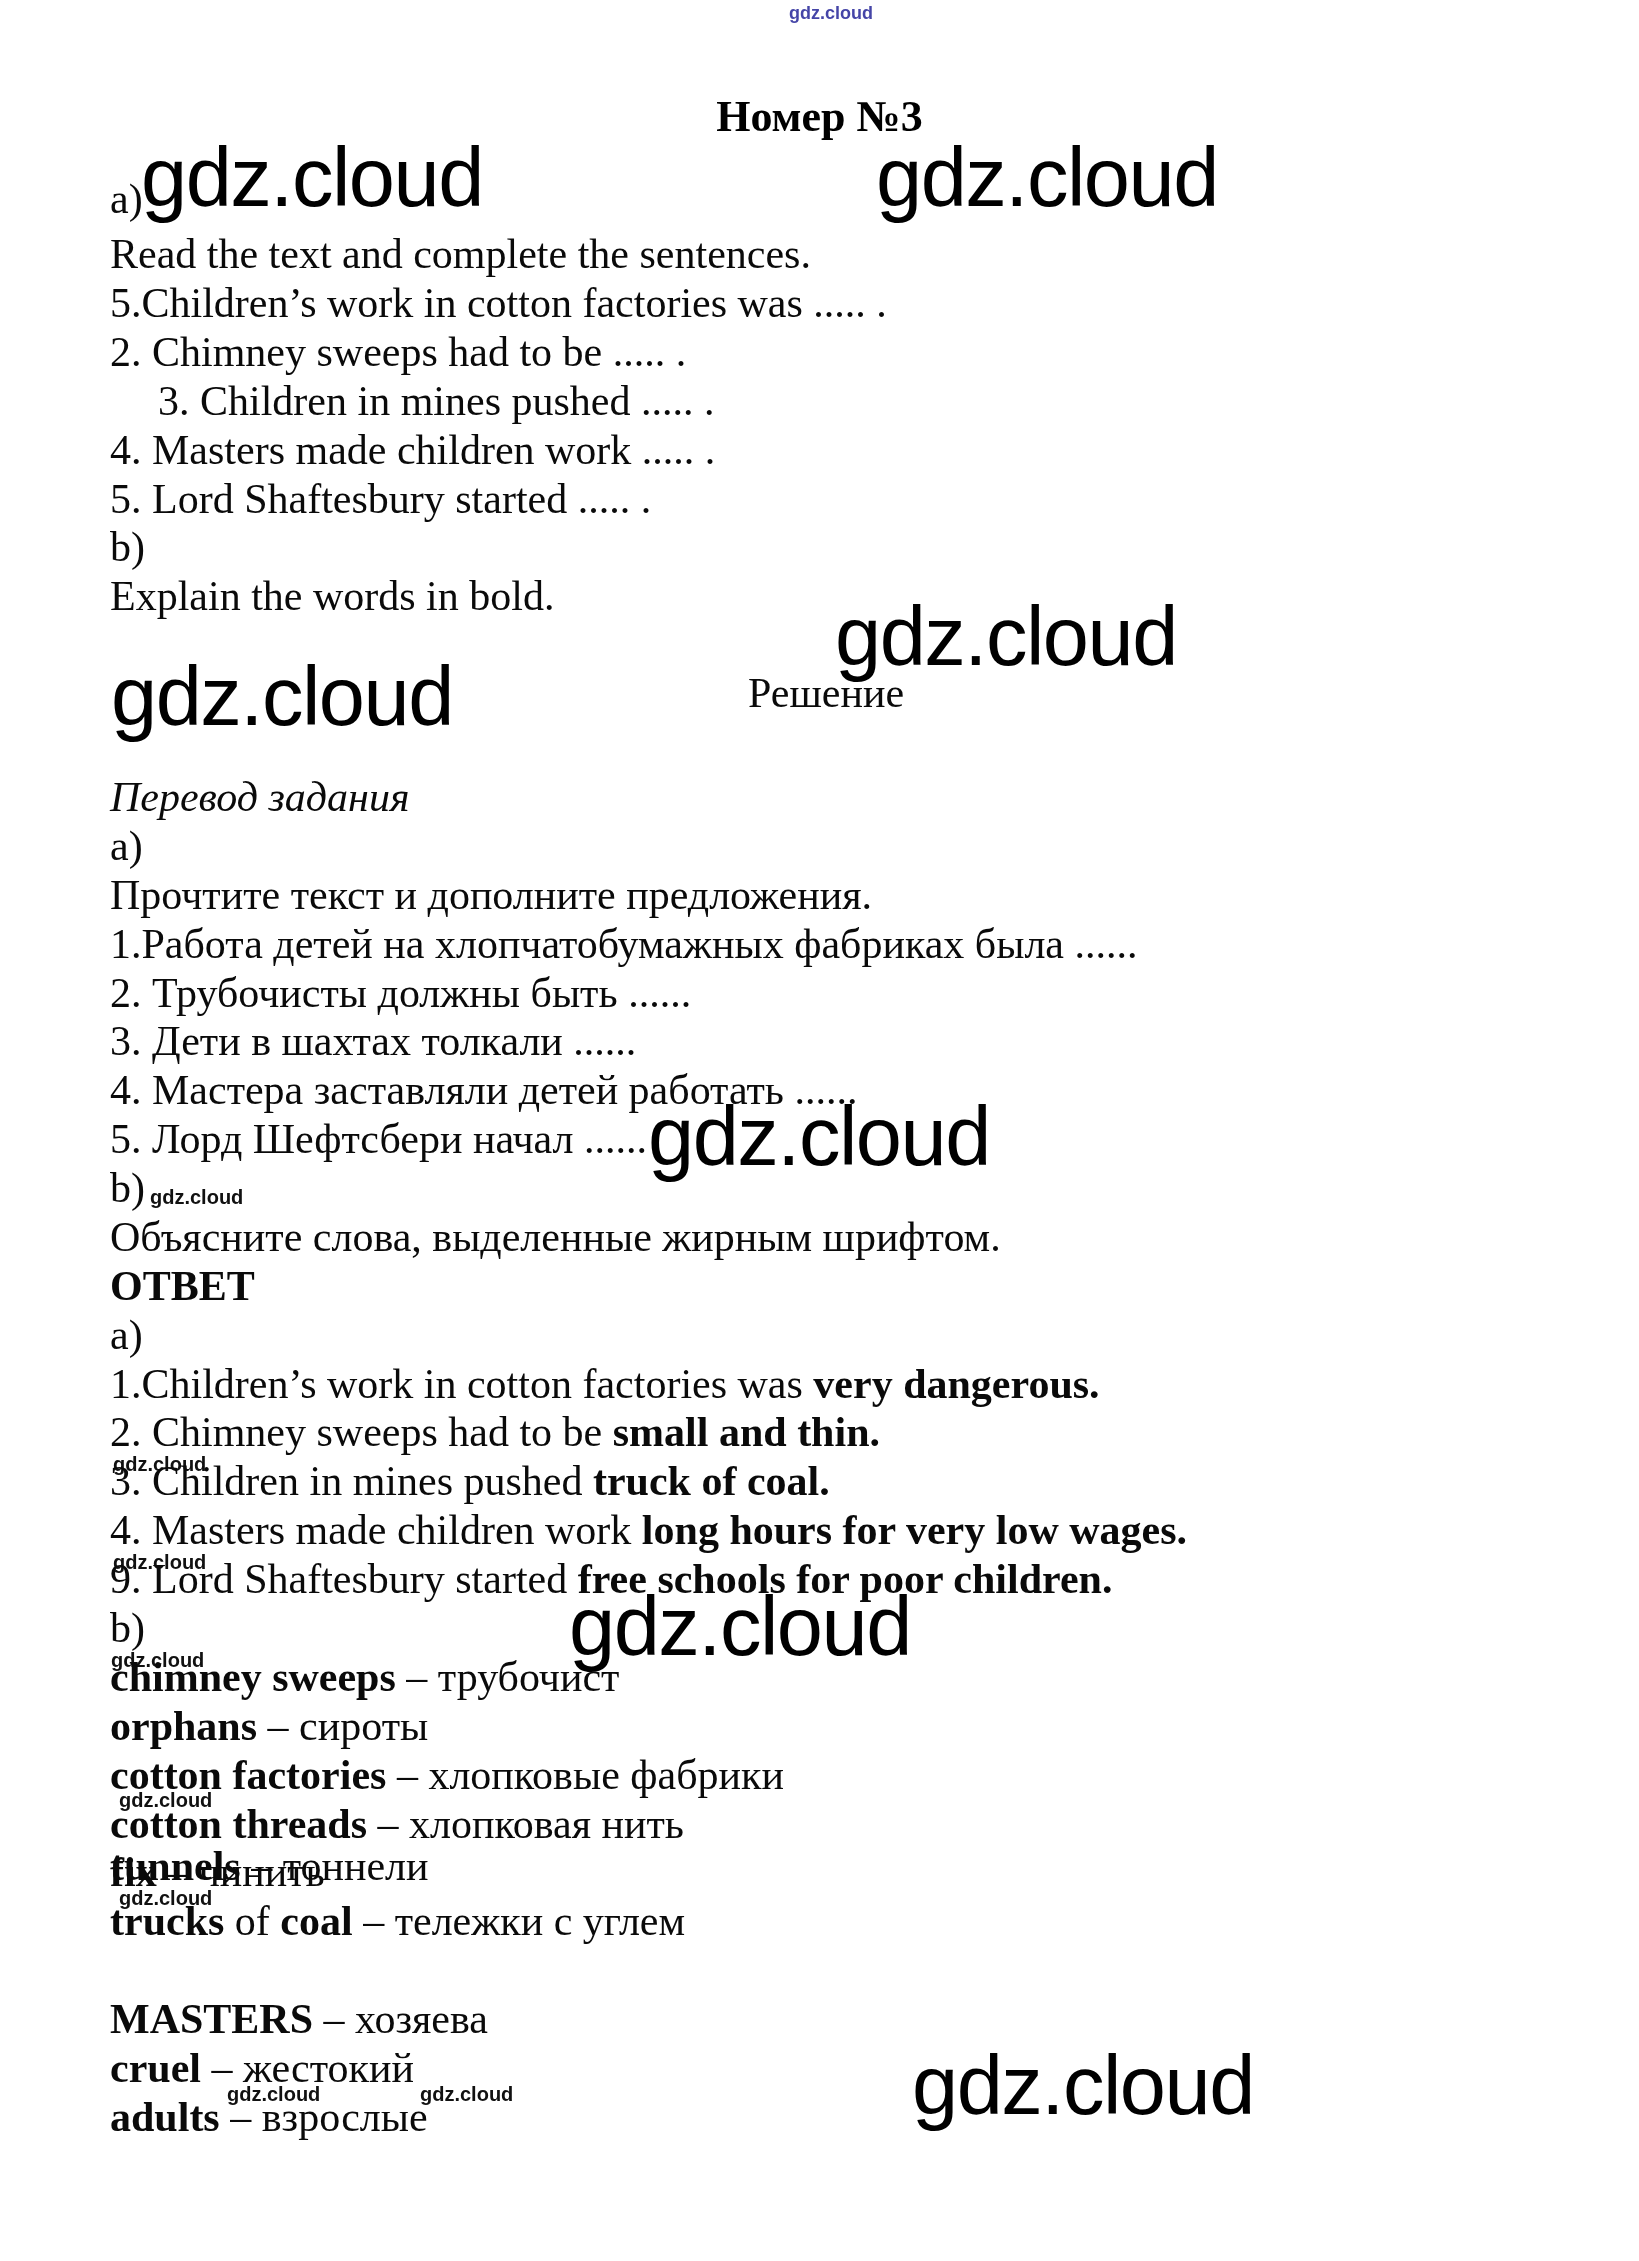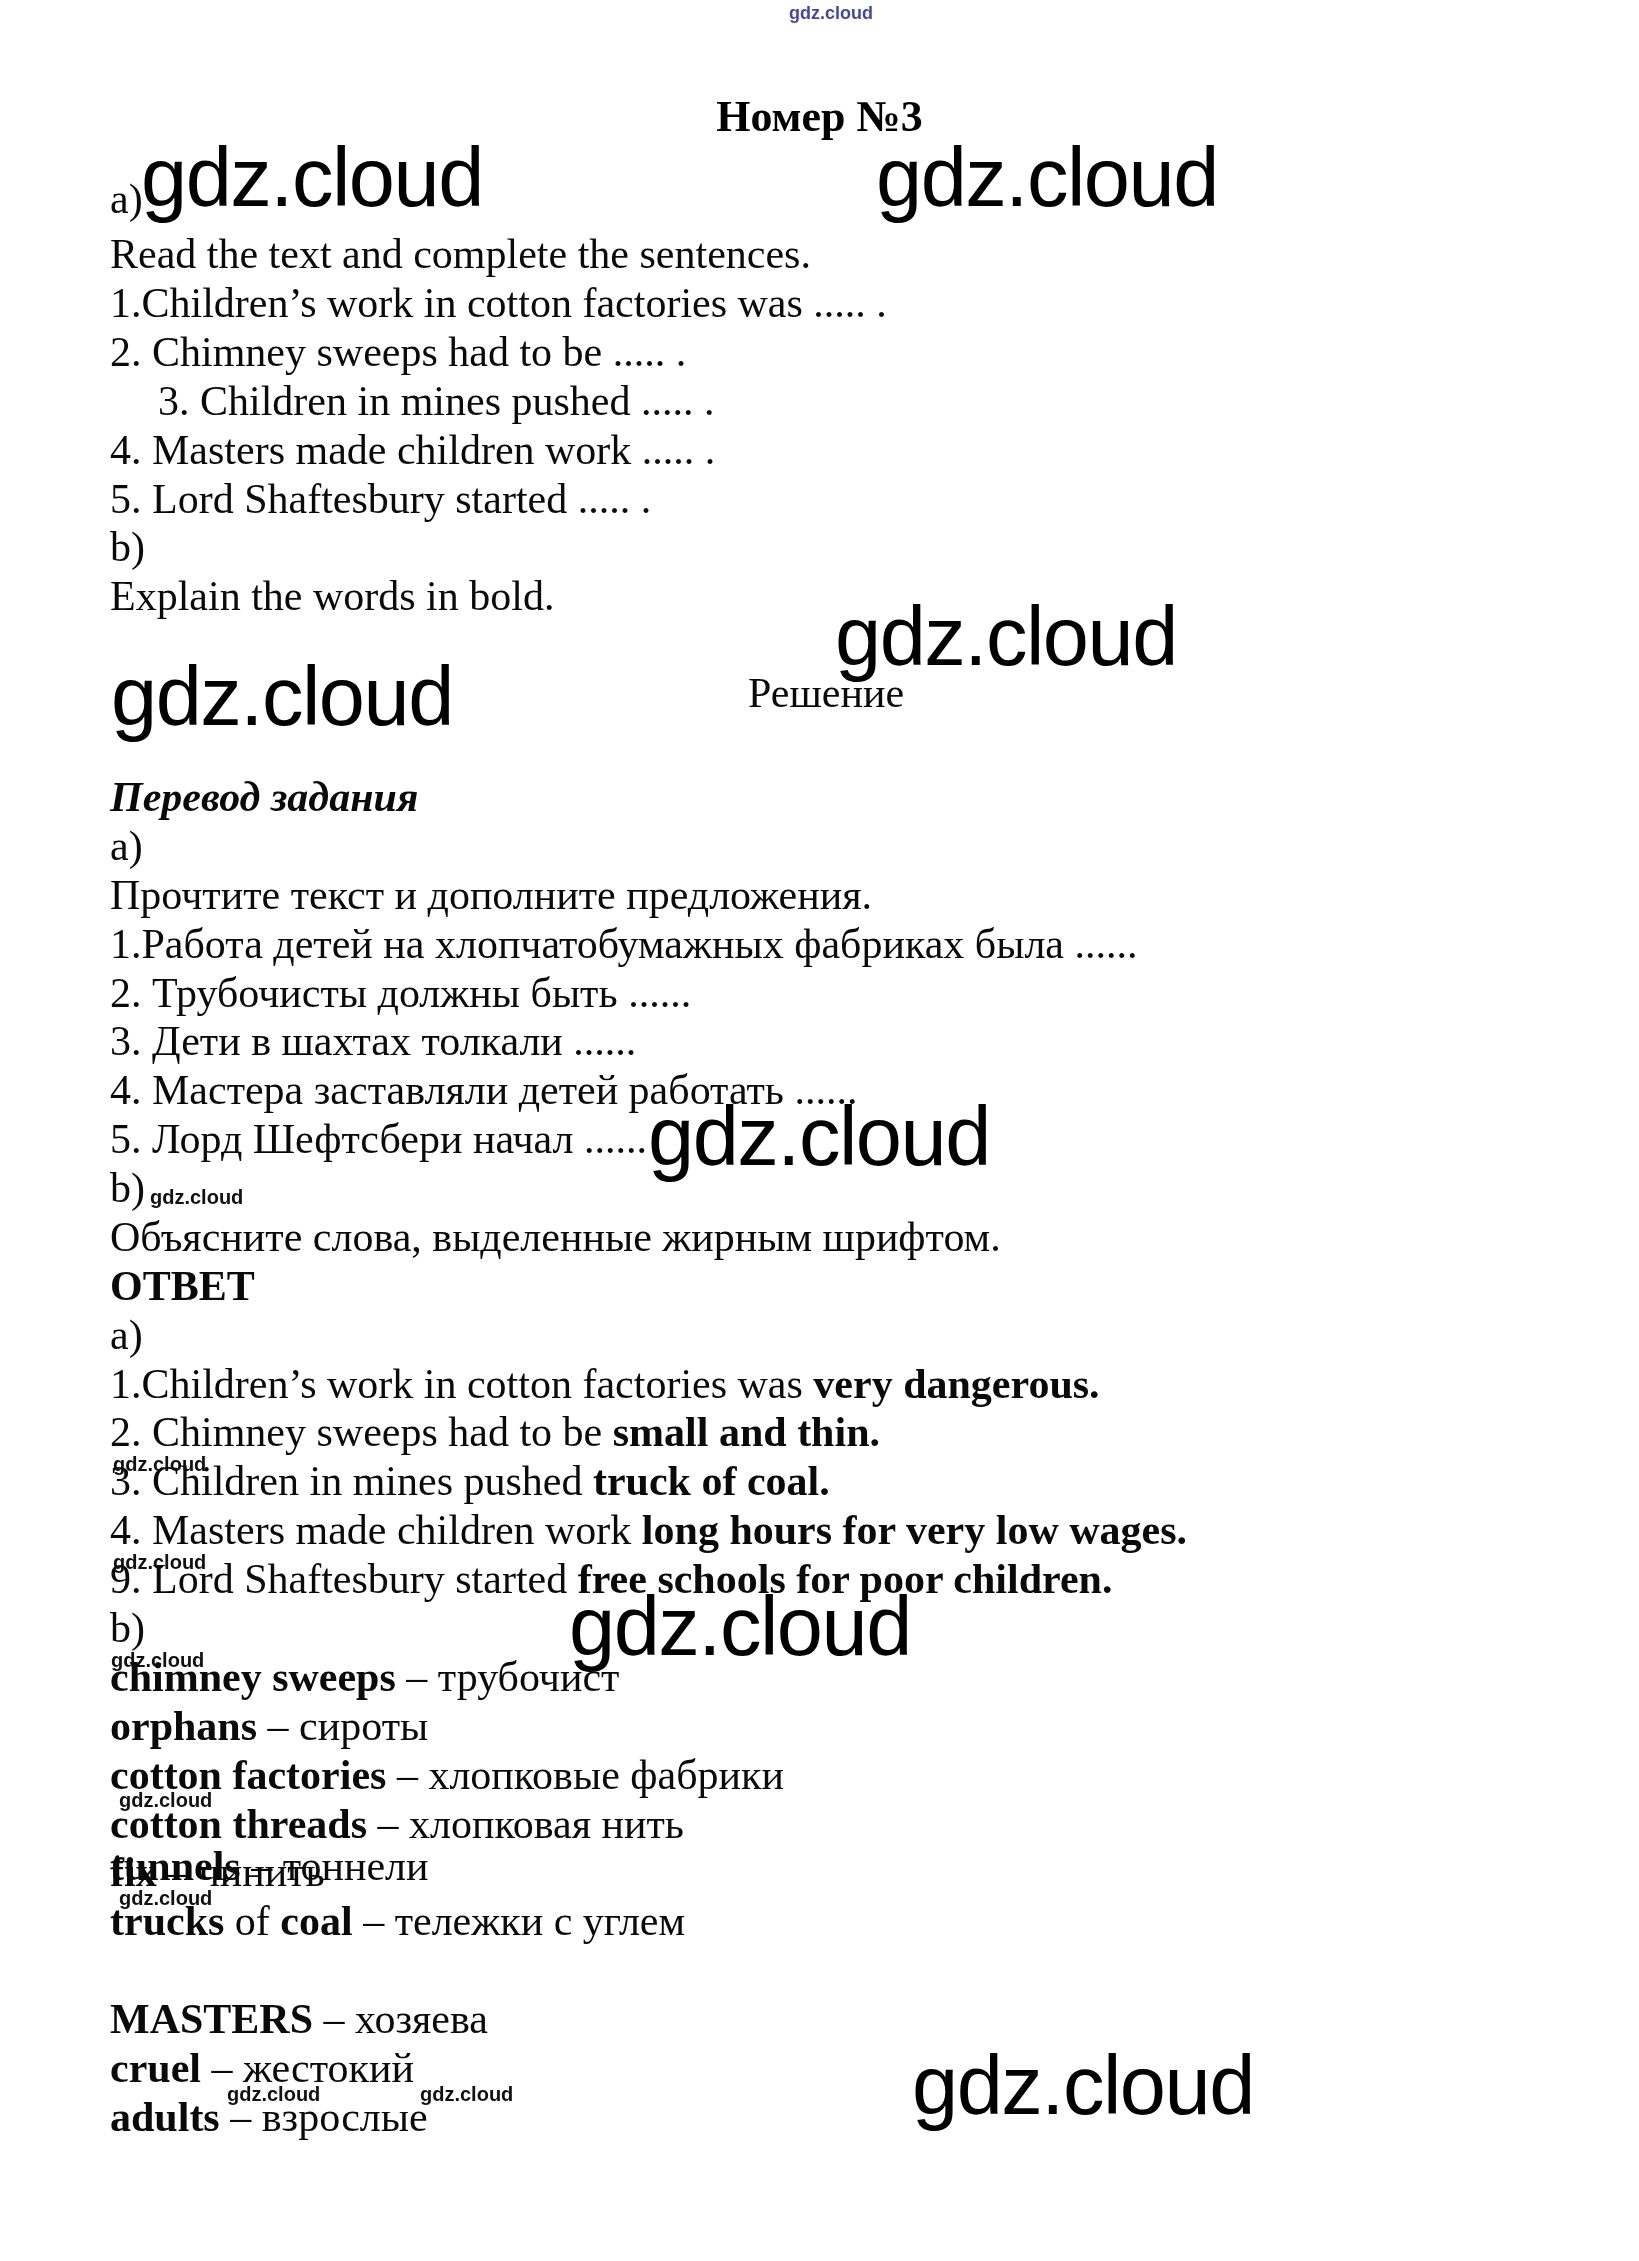--- a/index.html
+++ b/index.html
@@ -23,21 +23,21 @@
   .title{
     position:absolute;
     left:0;
     width:1639px;
     text-align:center;
     font-size:44px;
     line-height:47px;
     white-space:nowrap;
   }
   .b{font-weight:bold;}
-  .heading-bi{font-weight:bold;font-style:italic;}
+  .heading-bi{font-weight:normal;font-style:italic;}
   .heading-b{font-weight:bold;}
   .wm-big{
     position:absolute;
     font-family:"Liberation Sans","DejaVu Sans",sans-serif;
     font-size:83px;
     line-height:83px;
     letter-spacing:-1.5px;
     color:#000;
     white-space:nowrap;
   }
@@ -68,21 +68,21 @@
 
   <div class="wm-top" style="left:789px;top:3.7px;">gdz.cloud</div>
 
   <div class="title" style="top:93px;font-weight:bold;">Номер №3</div>
 
   <div class="wm-big" style="left:141px;top:136px;">gdz.cloud</div>
   <div class="wm-big" style="left:876px;top:136px;">gdz.cloud</div>
   <div class="line" style="top:176px;">a)</div>
 
   <div class="line" style="top:231px;">Read the text and complete the sentences.</div>
-  <div class="line" style="top:280px;">1.Children’s work in cotton factories was ..... .</div>
+  <div class="line" style="top:280px;">5.Children’s work in cotton factories was ..... .</div>
   <div class="line" style="top:329px;">2. Chimney sweeps had to be ..... .</div>
   <div class="line" style="top:378px;margin-left:48px;">3. Children in mines pushed ..... .</div>
   <div class="line" style="top:427px;">4. Masters made children work ..... .</div>
   <div class="line" style="top:476px;">5. Lord Shaftesbury started ..... .</div>
   <div class="line" style="top:524px;">b)</div>
   <div class="line" style="top:573px;">Explain the words in bold.</div>
 
   <div class="wm-big" style="left:111px;top:655px;">gdz.cloud</div>
   <div class="wm-big" style="left:835px;top:595px;">gdz.cloud</div>
   <div class="line" style="left:748px;top:670px;">Решение</div>

